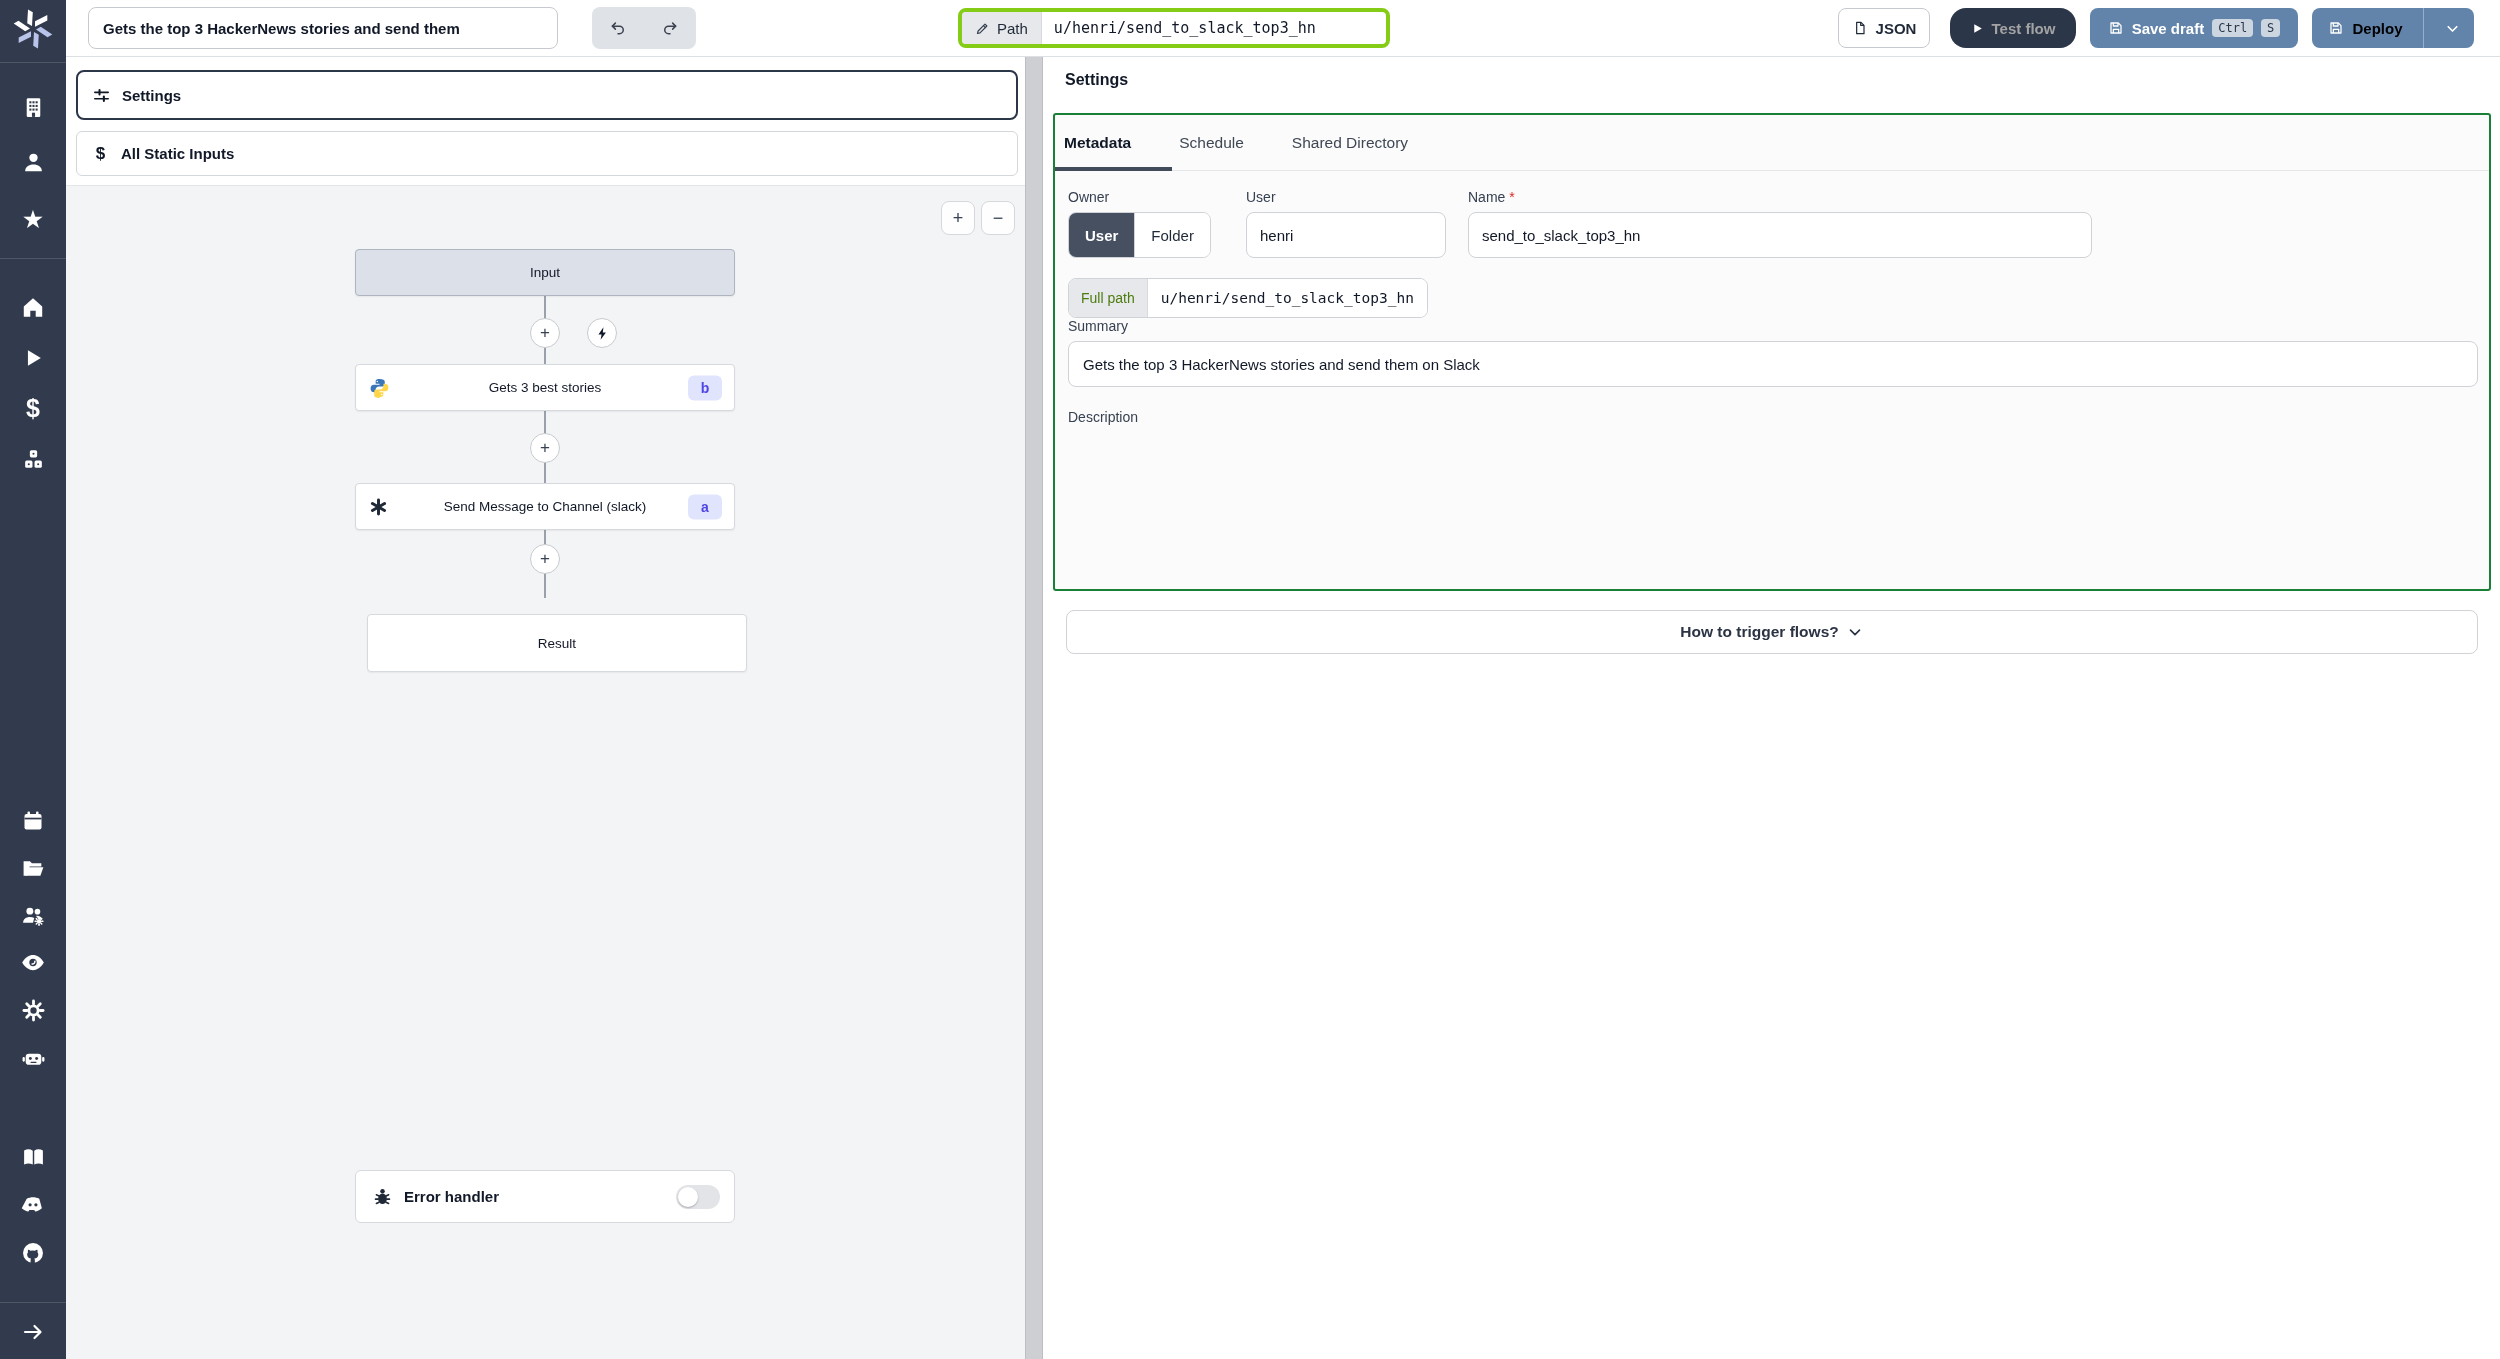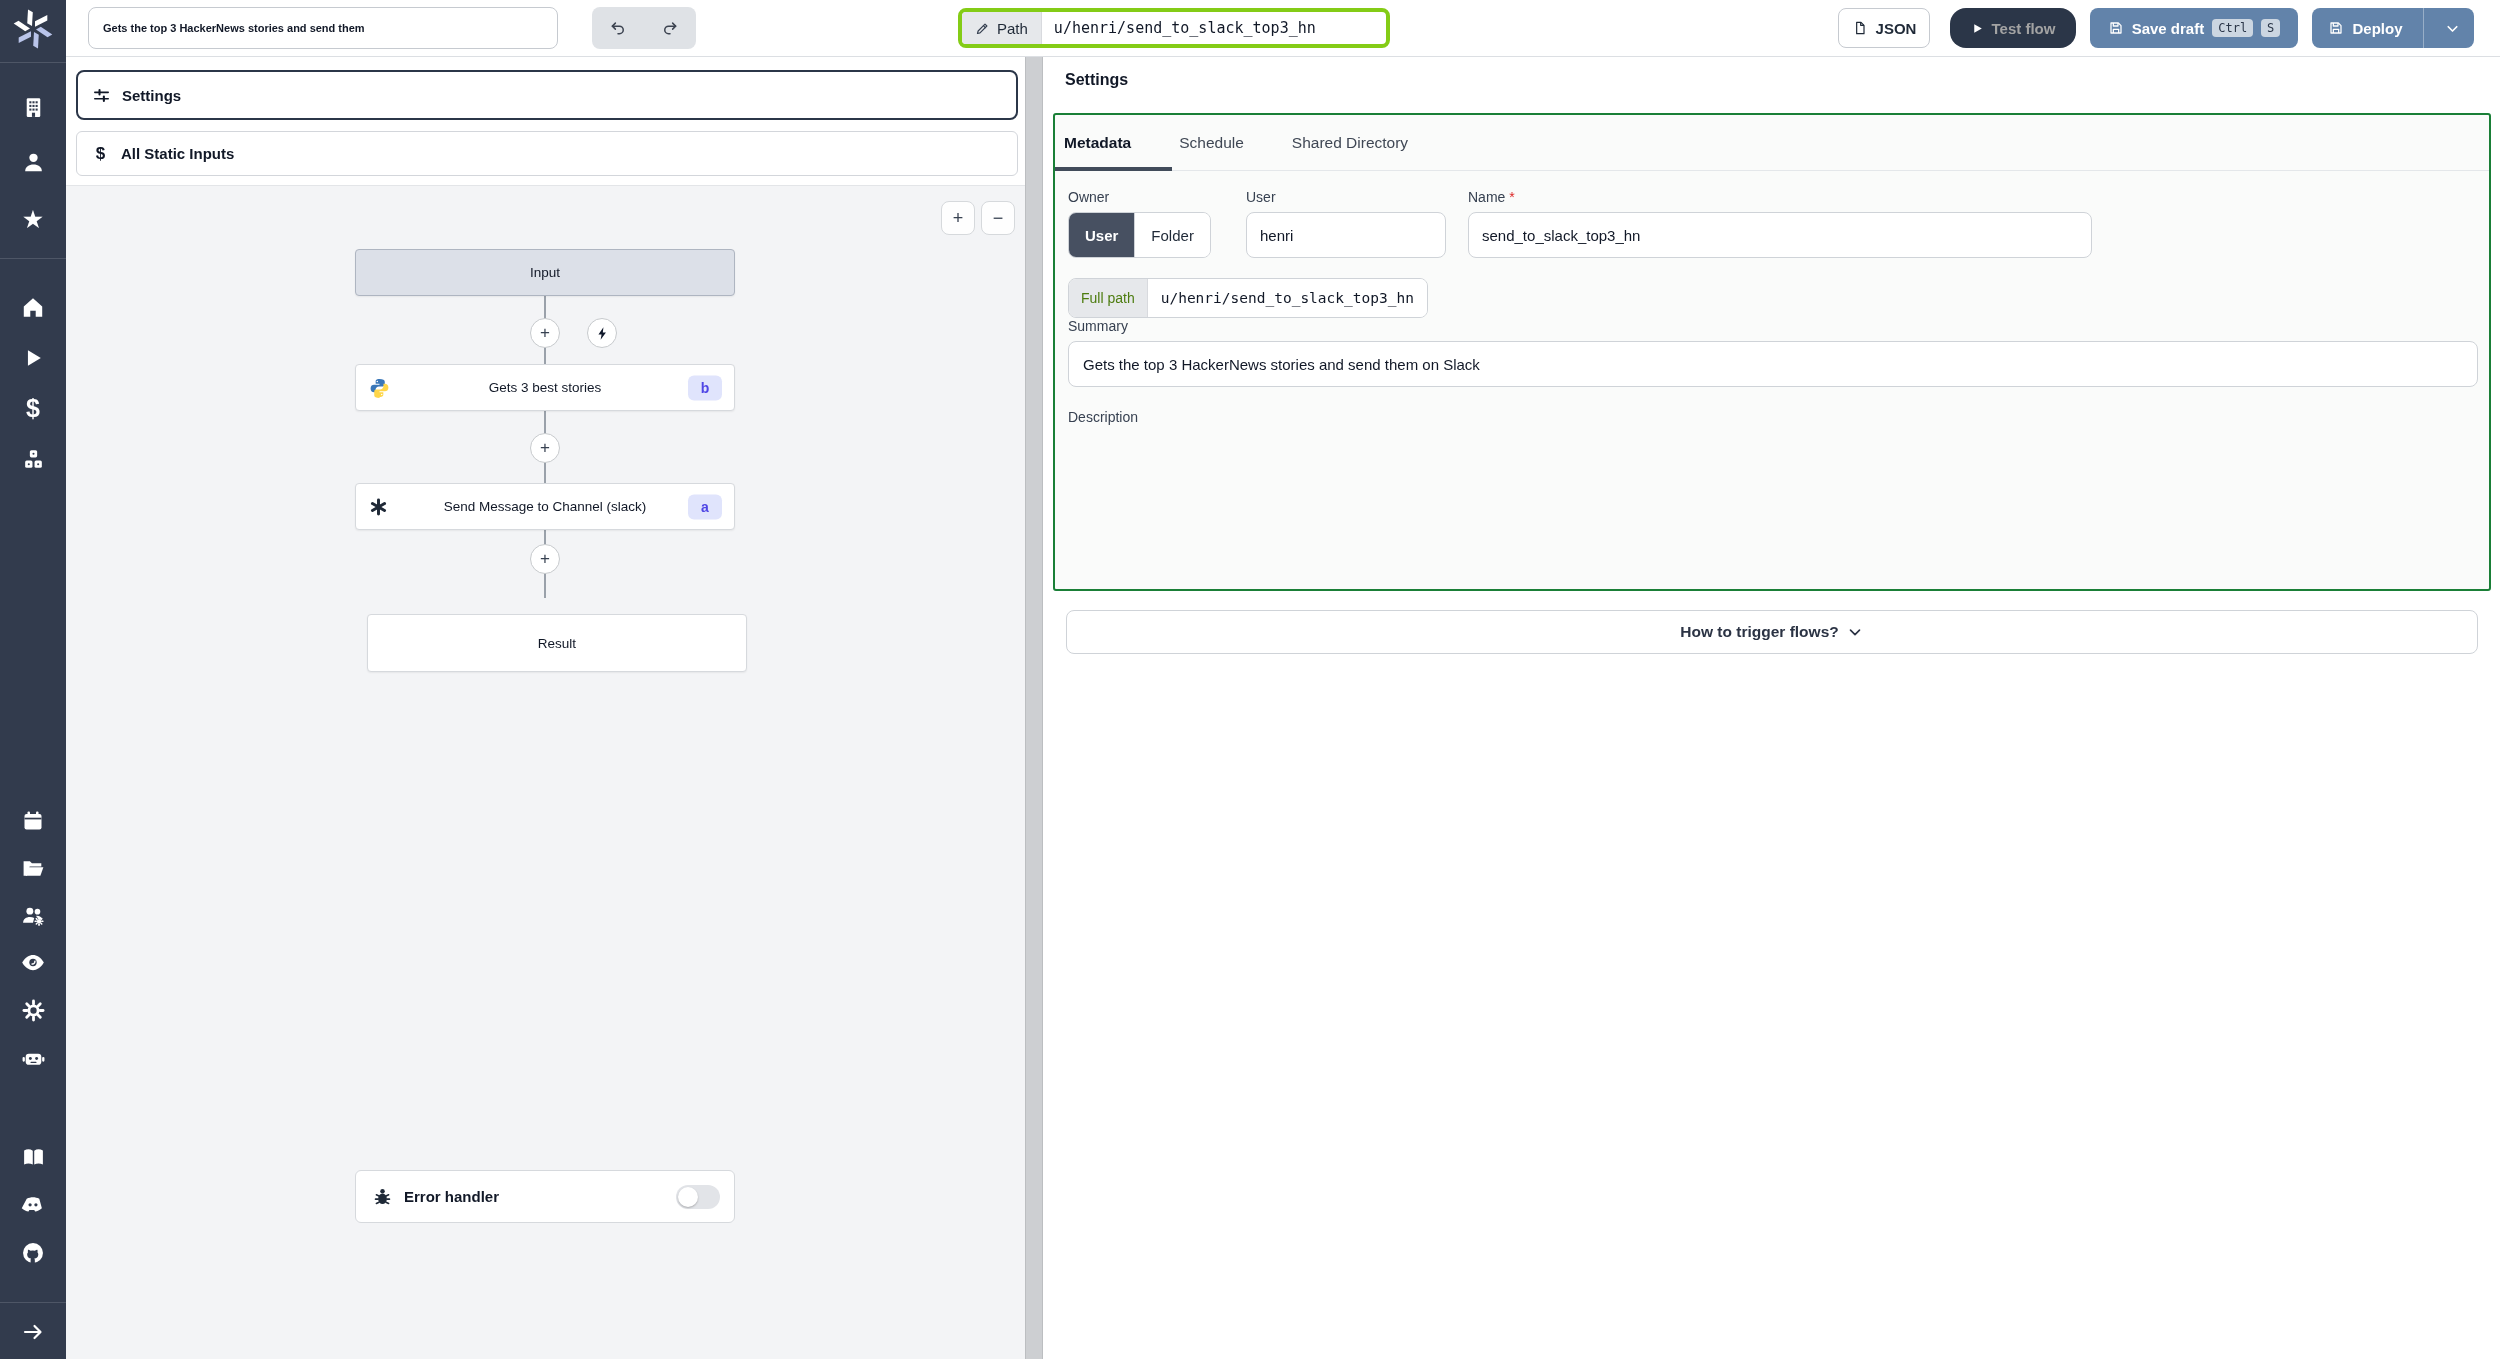--- a/index.html
+++ b/index.html
@@ -10,32 +10,32 @@
 
   
   .sidebar { position:absolute; left:0; top:0; width:66px; height:1359px; background:#323b4d; z-index:30; }
   .side-logo { position:absolute; left:13px; top:9px; width:40px; height:40px; cursor:pointer; }
   .side-div { position:absolute; left:0; width:66px; height:1px; background:rgba(255,255,255,0.14); }
   .sicon { position:absolute; left:19px; width:28px; height:28px; display:flex; align-items:center; justify-content:center; cursor:pointer; color:#fff; }
   .sicon span { color:#fff; line-height:1; }
 
   
   .topbar { position:absolute; left:66px; top:0; right:0; height:57px; background:#fff; border-bottom:1px solid #dcdfe3; z-index:20; }
-  .title-input { position:absolute; left:22px; top:7px; width:470px; height:42px; border:1px solid #c6cad0; border-radius:8px; padding:0 14px; font-family:"Liberation Sans", sans-serif; font-weight:700; font-size:11px; color:#111827; outline:none; background:#fff; }
+  .title-input { position:absolute; left:22px; top:7px; width:470px; height:42px; border:1px solid #c6cad0; border-radius:8px; padding:0 14px; font-family:"Liberation Sans", sans-serif; font-weight:700; font-size:15px; color:#111827; outline:none; background:#fff; }
   .undo-group { position:absolute; left:526px; top:7px; width:104px; height:42px; background:#dfe2e6; border-radius:8px; display:flex; }
   .undo-group .ubtn { flex:1; display:flex; align-items:center; justify-content:center; cursor:pointer; }
   .path-box { position:absolute; left:892px; top:8px; width:432px; height:40px; border:4px solid #84cc16; border-radius:8px; background:#fff; display:flex; align-items:stretch; overflow:hidden; }
   .path-chip { background:#e6e8eb; display:flex; align-items:center; gap:7px; padding:0 13px; border-right:1px solid #d8dade; }
   .path-chip .lbl { font-size:15px; color:#1f2937; }
   .path-value { display:flex; align-items:center; padding:0 12px; font-size:15px; color:#111827; }
   .tb-btn { position:absolute; top:8px; height:40px; border-radius:8px; display:flex; align-items:center; justify-content:center; gap:8px; font-size:15px; font-weight:700; cursor:pointer; }
   .btn-json { left:1772px; width:92px; background:#fff; border:1px solid #c6cad0; color:#1f2937; }
   .btn-test { left:1884px; width:126px; background:#2b3648; color:#a3a3a3;border-radius:16px; }
   .btn-save { left:2024px; width:208px; background:#6283aa; color:#fff; }
-  .btn-deploy { left:2246px; width:162px; background:#6283aa; color:#ffffff; padding:0; }
+  .btn-deploy { left:2246px; width:162px; background:#6283aa; color:#000000; padding:0; }
   .kbd { font-family:"DejaVu Sans Mono", monospace; font-size:12px; font-weight:400; color:#2b3648; background:#ccd6e1; border-radius:4px; padding:2px 6px; }
   .dep-main { display:flex; align-items:center; gap:8px; padding:0 12px 0 16px; height:100%; }
   .dep-split { width:1px; height:100%; background:rgba(255,255,255,0.35); }
   .dep-caret { display:flex; align-items:center; justify-content:center; width:42px; height:100%; }
 
   
   .left-panel { position:absolute; left:66px; top:57px; width:959px; bottom:0; background:#fff; }
   .panel-btn { position:absolute; left:10px; width:942px; background:#fff; display:flex; align-items:center; gap:11px; padding-left:14px; cursor:pointer; }
   .btn-settings { top:13px; height:50px; border:2px solid #2b3648; border-radius:8px; box-shadow:0 0 0 1px #fff inset; }
   .btn-inputs { top:74px; height:45px; border:1px solid #d3d6db; border-radius:6px; }

